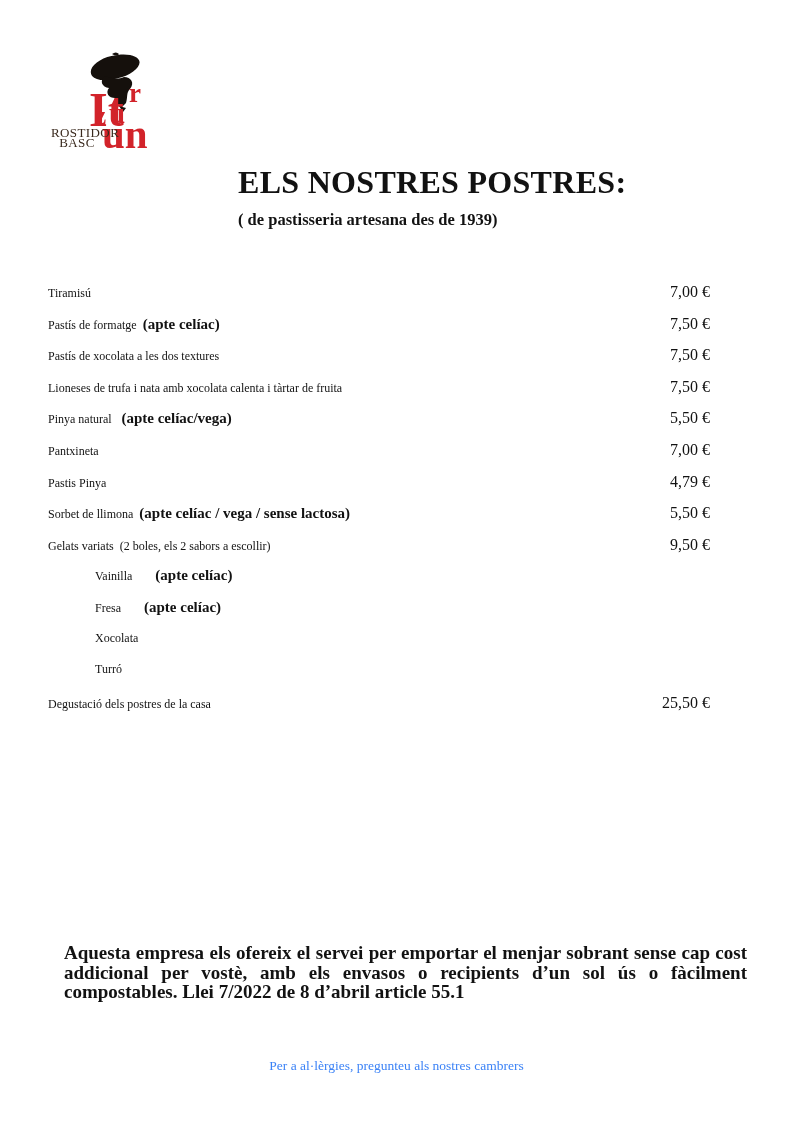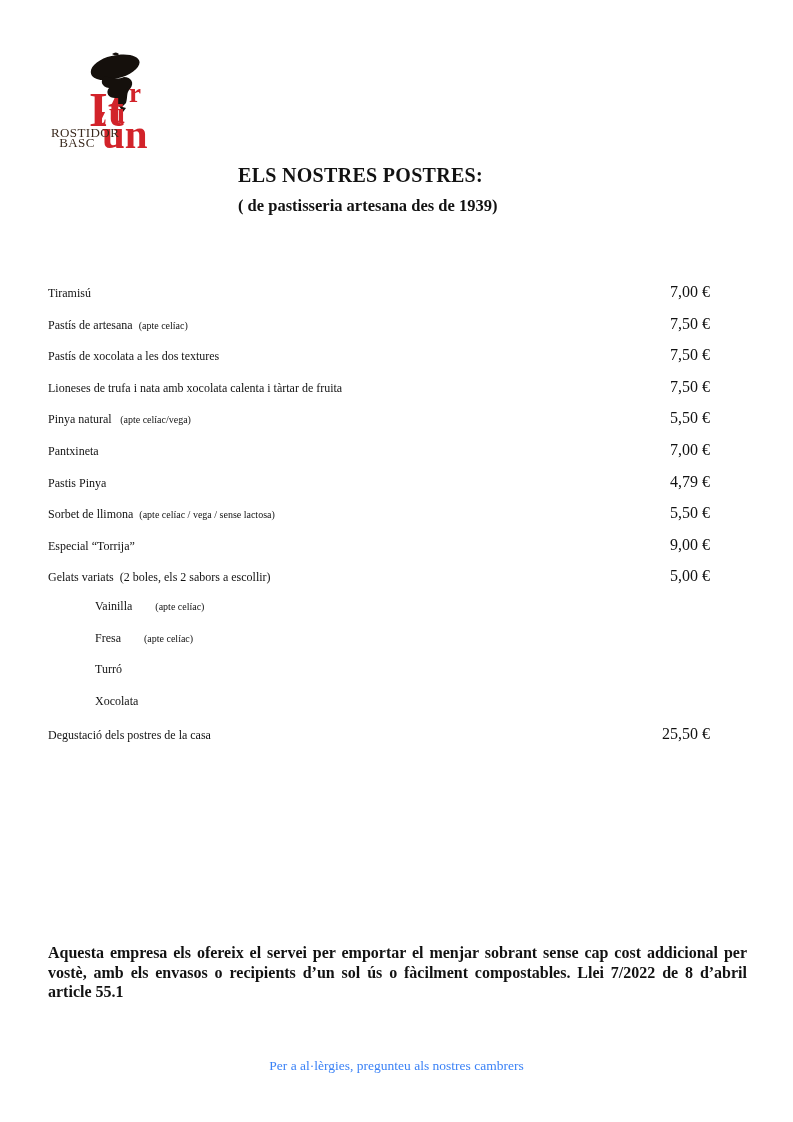--- a/index.html
+++ b/index.html
@@ -21,36 +21,36 @@
   .logo .l-it { left:34px; top:46px; font-size:48px; }
   .logo .l-z  { left:40px; top:63px; font-size:25px; }
   .logo .l-u  { left:54px; top:59px; font-size:29px; }
   .logo .l-r  { left:74px; top:40px; font-size:27px; }
   .logo .l-un { left:47px; top:74px; font-size:41px;text-align:center; }
   .logo .tagline { position:absolute; left:-4px; top:88px; width:52px; text-align:center;
                    color:#3a2a1e; font-weight:normal; font-size:13px; letter-spacing:.4px; line-height:10px; }
 
   
   .header { position:absolute; left:238px; top:164px; }
-  .title    { font-size:20px; font-weight:bold; letter-spacing:.3px; }
+  .title    { font-size:32px; font-weight:bold; letter-spacing:.3px; }
   .subtitle { font-size:16.5px; font-weight:bold; margin-top:9px; }
 
   
   .menu { position:absolute; left:48px; top:283px; width:662px; }
   .row { height:31.6px; display:flex; align-items:baseline; }
   .row .name  { font-size:12px; white-space:pre-wrap; }
-  .row .note  { font-size:10px; font-weight:normal; margin-left:6px; white-space:pre; }
+  .row .note  { font-size:15px; font-weight:bold; margin-left:6px; white-space:pre; }
   .row .note:empty { display:none; }
   .row .price { margin-left:auto; font-size:16px; white-space:pre;text-align:right; }
   .row.sub { padding-left:47px;gap:17px; }
 
   
   .legal {
-    position:absolute; left:48px; right:46px; top:943px;
-    font-size:16px; font-weight:bold; line-height:19.5px;
+    position:absolute; left:64px; right:46px; top:943px;
+    font-size:19px; font-weight:bold; line-height:19.5px;
     text-align:justify;
   }
   .footer {
     position:absolute; left:0; top:1058px; width:100%;
     text-align:center; font-size:13.5px; color:#3b82f6;
   }
 </style>
 </head>
 <body>
 
@@ -84,21 +84,21 @@
     <div class="subtitle">( de pastisseria artesana des de 1939)</div>
   </div>
 
   <div class="menu">
     <div class="row">
       <span class="name">Tiramisú</span>
 
       <span class="price">7,00 €</span>
     </div>
     <div class="row">
-      <span class="name">Pastís de artesana</span>
+      <span class="name">Pastís de formatge</span>
       <span class="note">(apte celíac)</span>
       <span class="price">7,50 €</span>
     </div>
     <div class="row">
       <span class="name">Pastís de xocolata a les dos textures</span>
 
       <span class="price">7,50 €</span>
     </div>
     <div class="row">
       <span class="name">Lioneses de trufa i nata amb xocolata calenta i tàrtar de fruita</span>
@@ -119,46 +119,41 @@
       <span class="name">Pastis Pinya</span>
 
       <span class="price">4,79 €</span>
     </div>
     <div class="row">
       <span class="name">Sorbet de llimona</span>
       <span class="note">(apte celíac / vega / sense lactosa)</span>
       <span class="price">5,50 €</span>
     </div>
     <div class="row">
-      <span class="name">Especial “Torrija”</span>
-
-      <span class="price">9,00 €</span>
-    </div>
-    <div class="row">
       <span class="name">Gelats variats  (2 boles, els 2 sabors a escollir)</span>
 
-      <span class="price">5,00 €</span>
+      <span class="price">9,50 €</span>
     </div>
     <div class="row sub">
       <span class="name">Vainilla</span>
       <span class="note">(apte celíac)</span>
       <span class="price"></span>
     </div>
     <div class="row sub">
       <span class="name">Fresa</span>
       <span class="note">(apte celíac)</span>
       <span class="price"></span>
     </div>
     <div class="row sub">
-      <span class="name">Turró</span>
+      <span class="name">Xocolata</span>
 
       <span class="price"></span>
     </div>
     <div class="row sub">
-      <span class="name">Xocolata</span>
+      <span class="name">Turró</span>
 
       <span class="price"></span>
     </div>
     <div class="row">
       <span class="name">Degustació dels postres de la casa</span>
 
       <span class="price">25,50 €</span>
     </div>
   </div>
 

